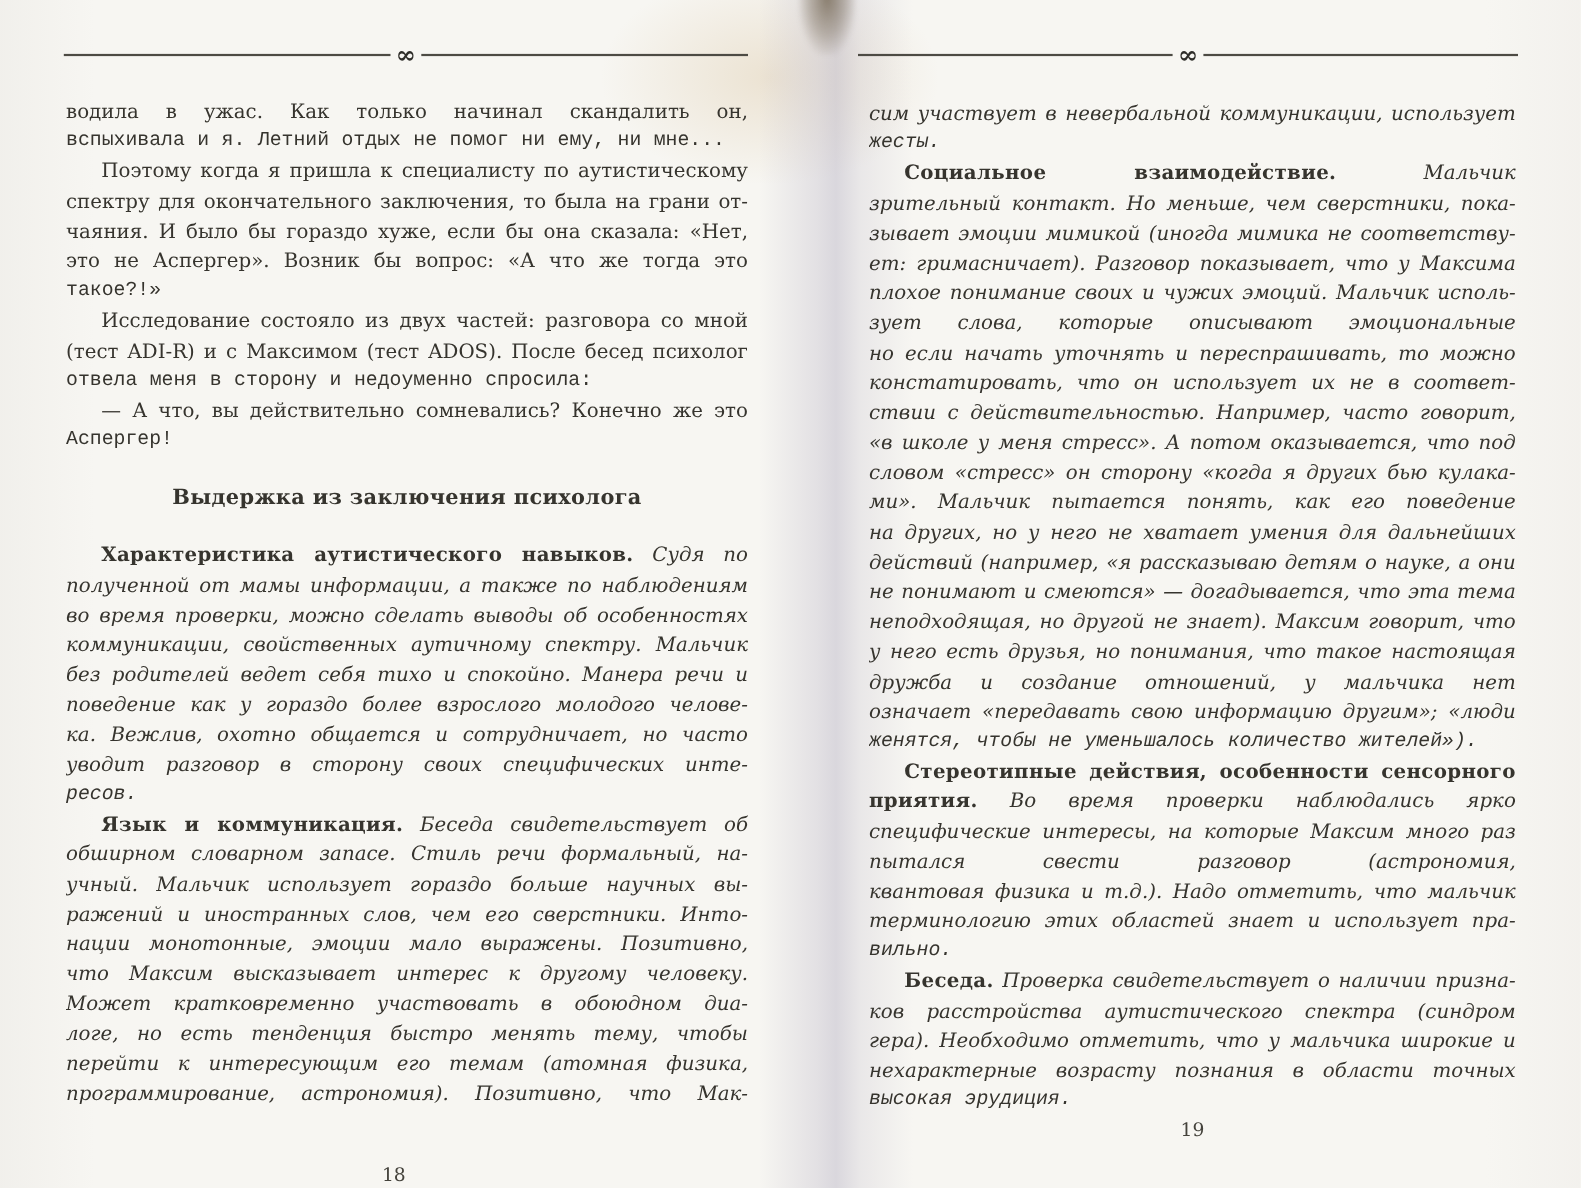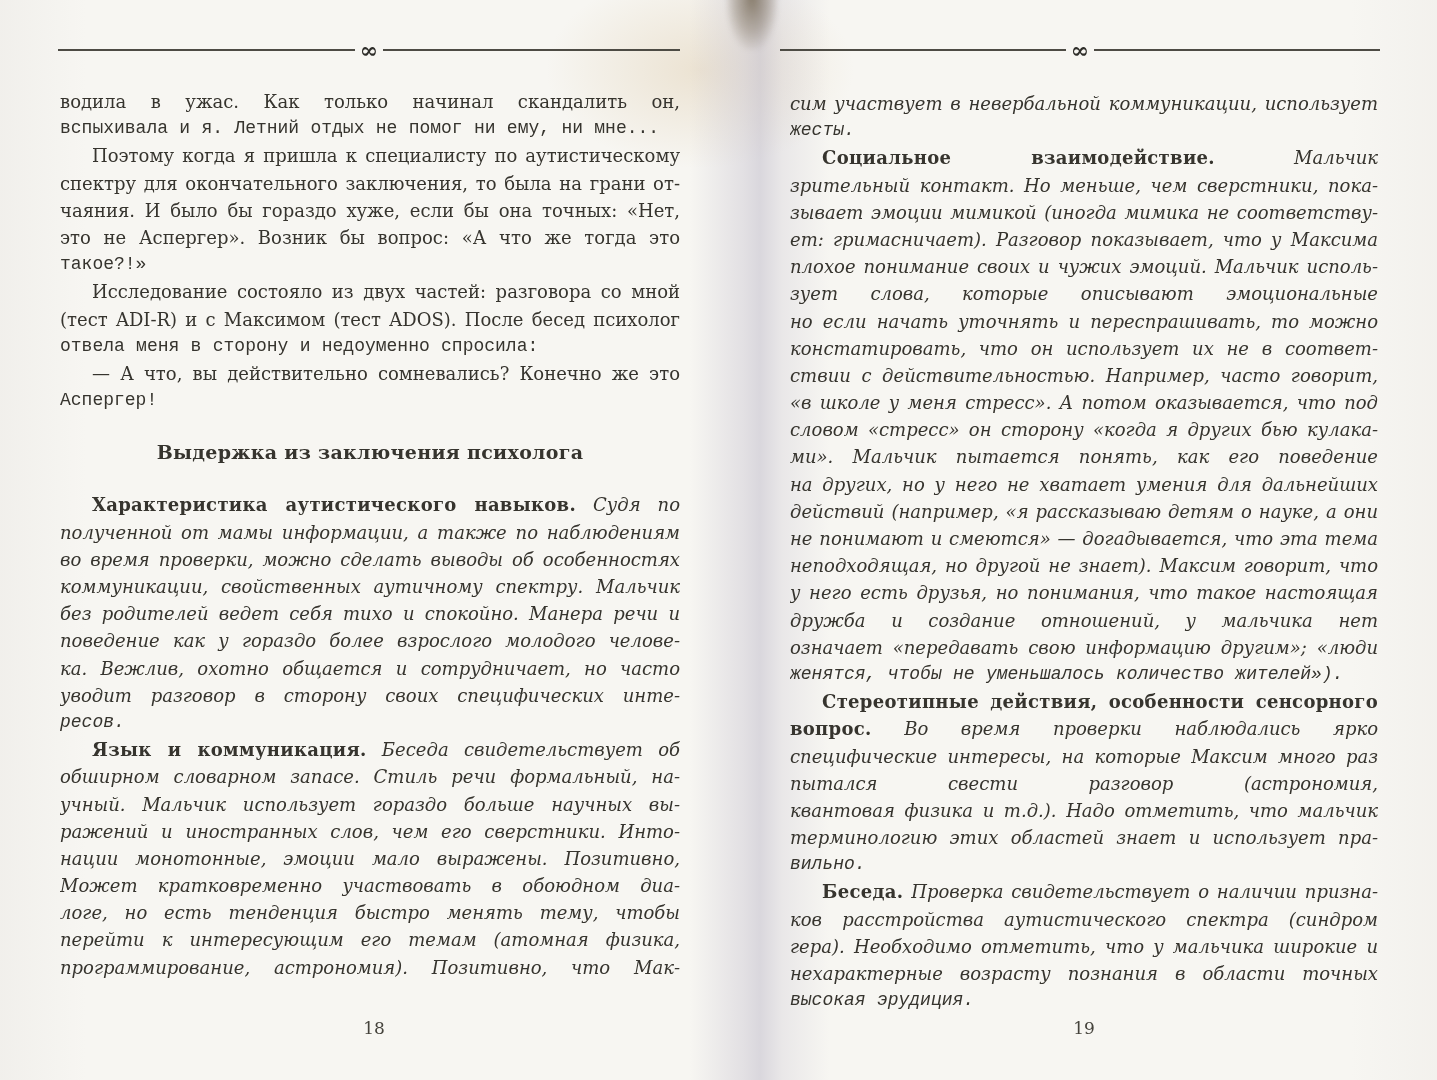--- a/index.html
+++ b/index.html
@@ -37,21 +37,21 @@
   .col-right{left:790px;top:90px;width:588px;}
   .para{margin:0;}
   .line{text-align:justify;text-align-last:justify;height:27.2px;line-height:27.2px;overflow:hidden;word-spacing:0.5px;}
   .line.last{text-align-last:left;font-family:Liberation Mono, monospace;}
   .para.indent .line:first-child{text-indent:32px;}
   .seg-r{font-style:normal;}
   .seg-i{font-style:italic;}
   .seg-b{font-weight:bold;font-style:normal;letter-spacing:0.3px;}
   .heading{text-align:center;font-weight:bold;font-size:19px;margin:25px 0;height:27.2px;line-height:27.2px;letter-spacing:0.3px;}
   .page-number{position:absolute;top:1018px;text-align:center;font-size:17px;color:#45433c;}
-  .pn-left{left:64px;width:620px;}
+  .pn-left{left:48px;width:620px;margin-top:41px;}
   .pn-right{left:790px;width:588px;}
 </style>
 </head>
 <body>
 
 <div class="spread">
   <div class="paper-tint"></div>
   <div class="gutter-shadow"></div>
   <div class="top-smudge"></div>
 
@@ -68,21 +68,21 @@
 
   <div class="page-col col-left">
     <div>
         <div class="para">
           <div class="line"><span class="seg-r">водила в ужас. Как только начинал скандалить он, моментально</span></div>
           <div class="line last"><span class="seg-r">вспыхивала и я. Летний отдых не помог ни ему, ни мне...</span></div>
         </div>
         <div class="para indent">
           <div class="line"><span class="seg-r">Поэтому когда я пришла к специалисту по аутистическому</span></div>
           <div class="line"><span class="seg-r">спектру для окончательного заключения, то была на грани от-</span></div>
-          <div class="line"><span class="seg-r">чаяния. И было бы гораздо хуже, если бы она точных: «Нет,</span></div>
+          <div class="line"><span class="seg-r">чаяния. И было бы гораздо хуже, если бы она сказала: «Нет,</span></div>
           <div class="line"><span class="seg-r">это не Аспергер». Возник бы вопрос: «А что же тогда это</span></div>
           <div class="line last"><span class="seg-r">такое?!»</span></div>
         </div>
         <div class="para indent">
           <div class="line"><span class="seg-r">Исследование состояло из двух частей: разговора со мной</span></div>
           <div class="line"><span class="seg-r">(тест ADI-R) и с Максимом (тест ADOS). После бесед психолог</span></div>
           <div class="line last"><span class="seg-r">отвела меня в сторону и недоуменно спросила:</span></div>
         </div>
         <div class="para indent">
           <div class="line"><span class="seg-r">— А что, вы действительно сомневались? Конечно же это</span></div>
@@ -99,20 +99,21 @@
           <div class="line"><span class="seg-i">ка. Вежлив, охотно общается и сотрудничает, но часто</span></div>
           <div class="line"><span class="seg-i">уводит разговор в сторону своих специфических инте-</span></div>
           <div class="line last"><span class="seg-i">ресов.</span></div>
         </div>
         <div class="para indent">
           <div class="line"><span class="seg-b">Язык и коммуникация.</span><span class="seg-i"> Беседа свидетельствует об</span></div>
           <div class="line"><span class="seg-i">обширном словарном запасе. Стиль речи формальный, на-</span></div>
           <div class="line"><span class="seg-i">учный. Мальчик использует гораздо больше научных вы-</span></div>
           <div class="line"><span class="seg-i">ражений и иностранных слов, чем его сверстники. Инто-</span></div>
           <div class="line"><span class="seg-i">нации монотонные, эмоции мало выражены. Позитивно,</span></div>
+          <div class="line"><span class="seg-i">что Максим высказывает интерес к другому человеку.</span></div>
           <div class="line"><span class="seg-i">Может кратковременно участвовать в обоюдном диа-</span></div>
           <div class="line"><span class="seg-i">логе, но есть тенденция быстро менять тему, чтобы</span></div>
           <div class="line"><span class="seg-i">перейти к интересующим его темам (атомная физика,</span></div>
           <div class="line"><span class="seg-i">программирование, астрономия). Позитивно, что Мак-</span></div>
         </div>
       </div>
   </div>
   <div class="page-col col-right">
     <div>
         <div class="para">
@@ -136,21 +137,21 @@
           <div class="line"><span class="seg-i">действий (например, «я рассказываю детям о науке, а они</span></div>
           <div class="line"><span class="seg-i">не понимают и смеются» — догадывается, что эта тема</span></div>
           <div class="line"><span class="seg-i">неподходящая, но другой не знает). Максим говорит, что</span></div>
           <div class="line"><span class="seg-i">у него есть друзья, но понимания, что такое настоящая</span></div>
           <div class="line"><span class="seg-i">дружба и создание отношений, у мальчика нет («дружить»</span></div>
           <div class="line"><span class="seg-i">означает «передавать свою информацию другим»; «люди</span></div>
           <div class="line last"><span class="seg-i">женятся, чтобы не уменьшалось количество жителей»).</span></div>
         </div>
         <div class="para indent">
           <div class="line"><span class="seg-b">Стереотипные действия, особенности сенсорного вос-</span></div>
-          <div class="line"><span class="seg-b">вопрос.</span><span class="seg-i"> Во время проверки наблюдались ярко выраженные</span></div>
+          <div class="line"><span class="seg-b">приятия.</span><span class="seg-i"> Во время проверки наблюдались ярко выраженные</span></div>
           <div class="line"><span class="seg-i">специфические интересы, на которые Максим много раз</span></div>
           <div class="line"><span class="seg-i">пытался свести разговор (астрономия, программирование,</span></div>
           <div class="line"><span class="seg-i">квантовая физика и т.д.). Надо отметить, что мальчик</span></div>
           <div class="line"><span class="seg-i">терминологию этих областей знает и использует пра-</span></div>
           <div class="line last"><span class="seg-i">вильно.</span></div>
         </div>
         <div class="para indent">
           <div class="line"><span class="seg-b">Беседа.</span><span class="seg-i"> Проверка свидетельствует о наличии призна-</span></div>
           <div class="line"><span class="seg-i">ков расстройства аутистического спектра (синдром Аспер-</span></div>
           <div class="line"><span class="seg-i">гера). Необходимо отметить, что у мальчика широкие и</span></div>

